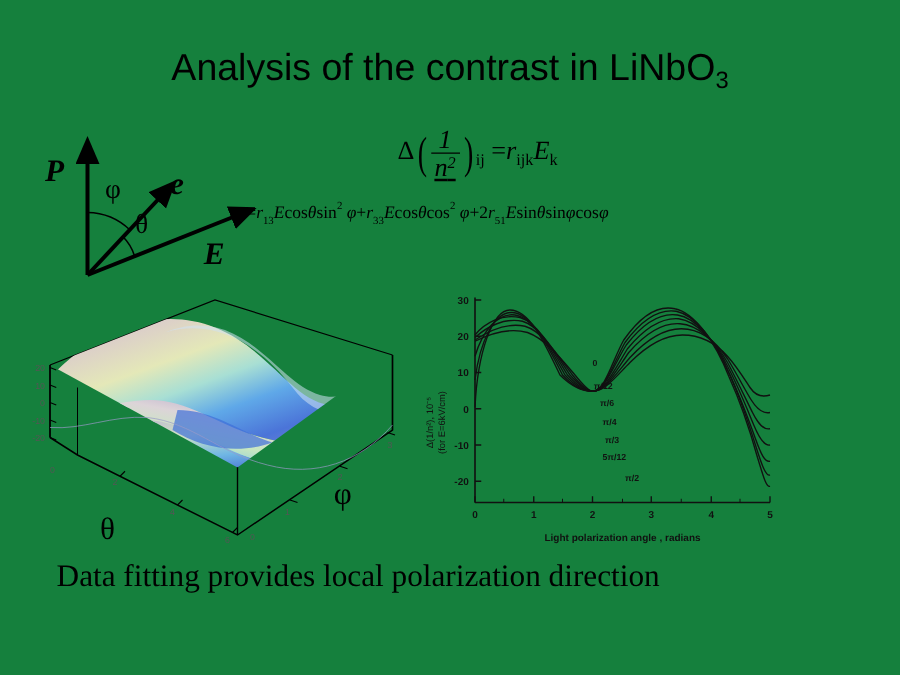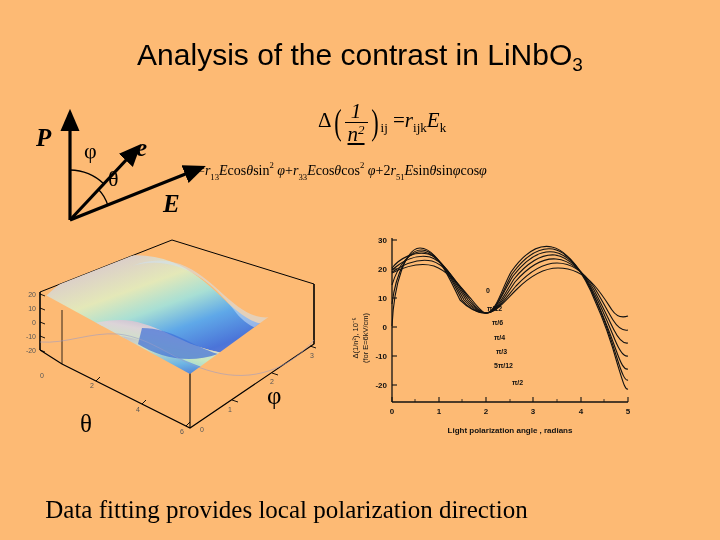--- a/index.html
+++ b/index.html
@@ -4,21 +4,21 @@
 <style>
   html, body {
     margin: 0;
     padding: 0;
     background: #ffffff;
   }
   #slide {
     position: relative;
     width: 720px;
     height: 540px;
-    background: #fdba74;
+    background: #15803d;
     overflow: hidden;
     font-family: "Liberation Sans", sans-serif;
     color: #000000;
   }
 
   
   #title {
     position: absolute;
     left: 0;
     top: 38px;
@@ -136,21 +136,21 @@
     font-family: "Liberation Serif", serif;
     font-size: 25px;
     color: #000;
   }
   #surf-theta-label { left: 58px; top: 178px; }
   #surf-phi-label   { left: 245px; top: 150px; }
 
   
   #line-plot {
     position: absolute;
-    left: 344px;
+    left: 332px;
     top: 230px;
     width: 310px;
     height: 210px;
   }
   #line-plot svg { display: block; }
   .lp-tick {
     font-family: "Liberation Sans", sans-serif;
     font-size: 8px;
     font-weight: bold;
     fill: #111;
@@ -170,21 +170,21 @@
   .lp-ylab {
     font-family: "Liberation Sans", sans-serif;
     font-size: 7.5px;
     fill: #111;
   }
 
   
   #caption {
     position: absolute;
     left: 0;
-    top: 496px;
+    top: 448px;
     width: 573px;
     text-align: center;
     font-family: "Liberation Serif", serif;
     font-size: 25px;
     color: #000;
     white-space: nowrap;
   }
 </style>
 </head>
 <body>

